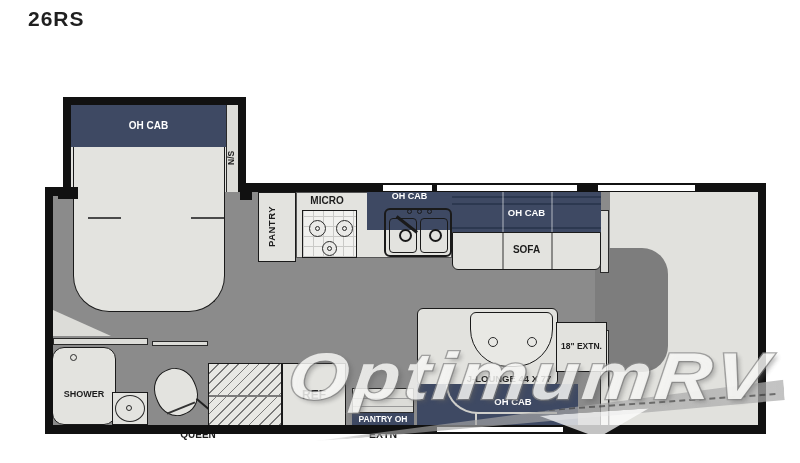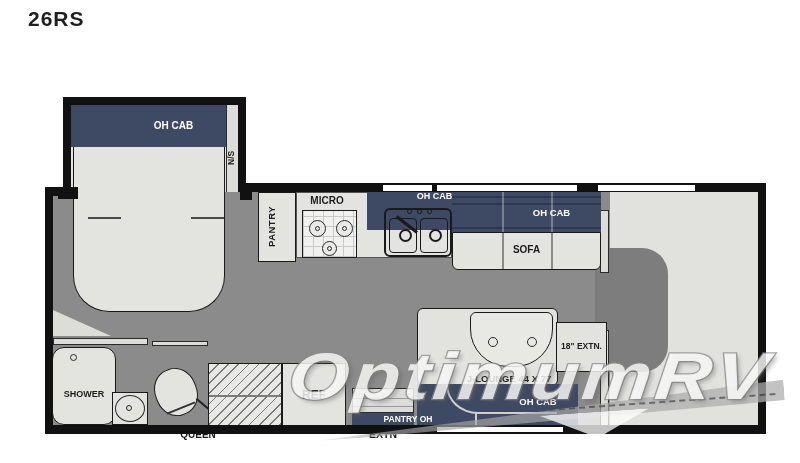--- a/index.html
+++ b/index.html
@@ -4,21 +4,21 @@
 <style>
   html,body{margin:0;padding:0;background:#ffffff;}
   #stage{position:relative;width:800px;height:463px;background:#ffffff;overflow:hidden;
          font-family:"Liberation Sans",sans-serif;}
   .abs{position:absolute;}
   .wall{position:absolute;background:#111111;}
   .win{position:absolute;background:#ffffff;}
   .furn{position:absolute;background:#e3e3df;border:1.5px solid #1a1a1a;box-sizing:border-box;}
   .navy{position:absolute;background:#3e4963;}
   .lbl{position:absolute;font-weight:bold;color:#1c1c1c;text-align:center;line-height:1.05;}
-  .lblw{position:absolute;font-weight:bold;color:#ffffff;text-align:center;line-height:1.05;margin-left:25px;}
+  .lblw{position:absolute;font-weight:bold;color:#ffffff;text-align:center;line-height:1.05;}
   .vtext{writing-mode:vertical-rl;transform:rotate(180deg);}
   .circle{position:absolute;border:1.5px solid #2a2a2a;border-radius:50%;box-sizing:border-box;}
 </style>
 </head>
 <body>
 
 <div id="stage">
 
   <div class="lbl" style="left:28px;top:8px;font-size:21px;font-weight:600;letter-spacing:1px;color:#1f1f1f;text-align:left;">26RS</div>
 

